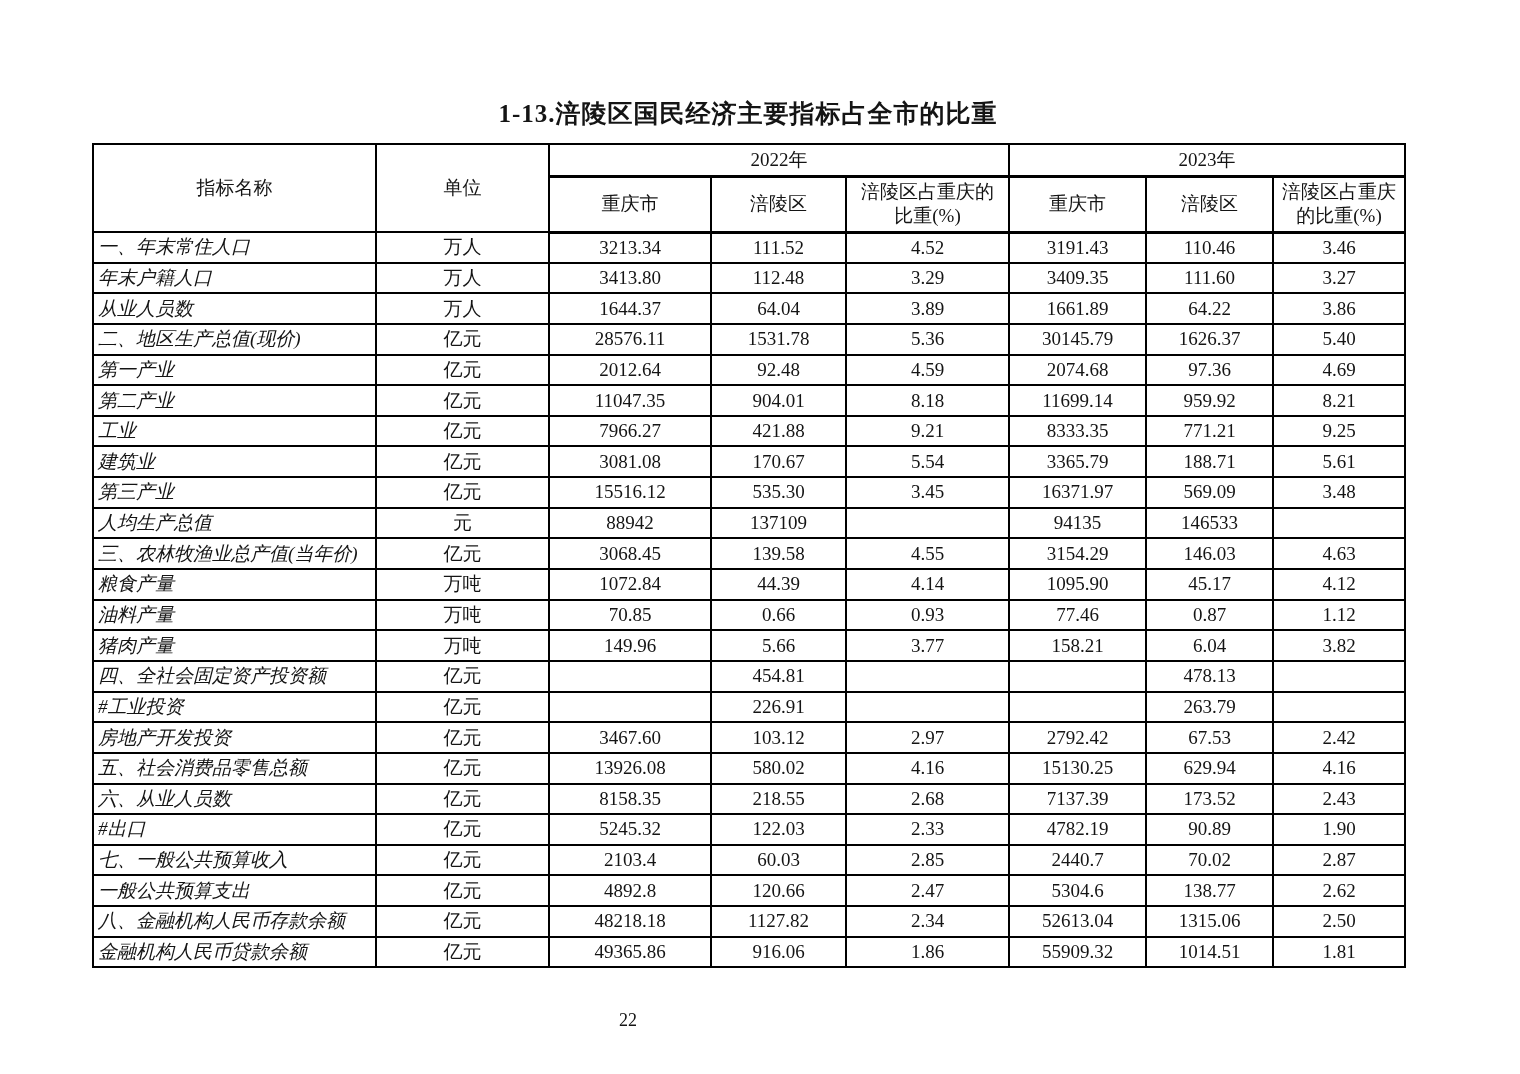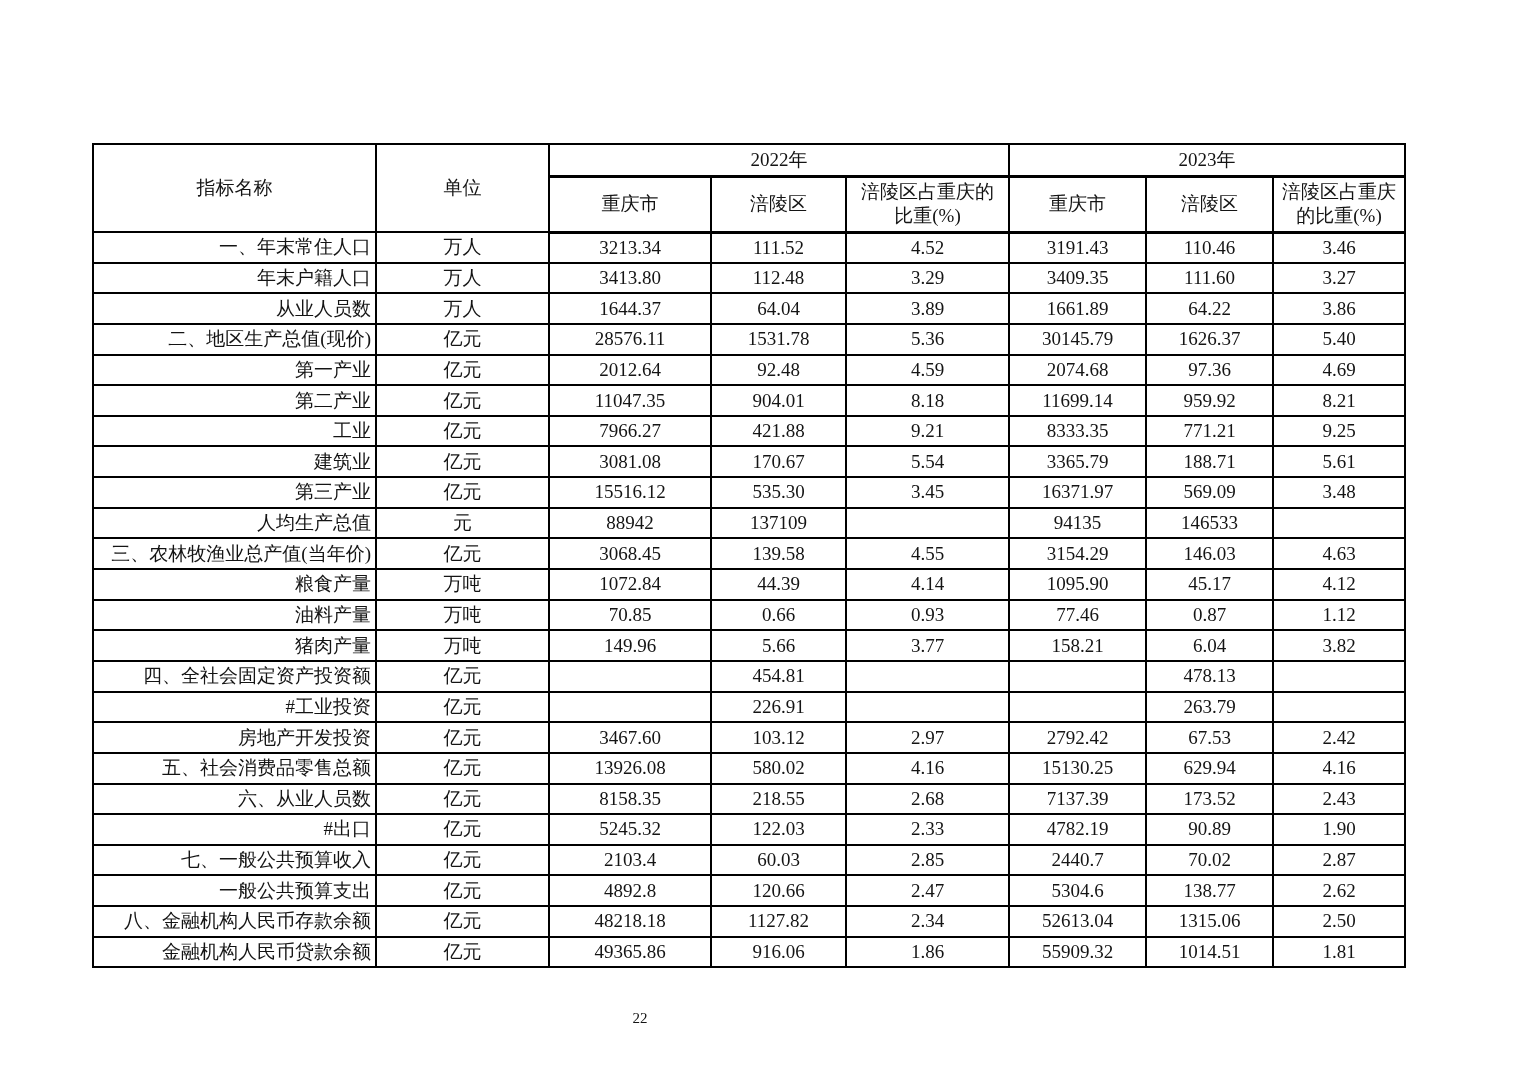--- a/index.html
+++ b/index.html
@@ -44,39 +44,40 @@
     padding: 0 4px;
     overflow: hidden;
     vertical-align: middle;
   }
   thead tr.yearrow { height: 32px; }
   thead tr.subhead { height: 56px; margin-left: 28px; }
   tbody tr { height: 30.65px; }
   thead th { text-align: center; line-height: 1.25; }
   thead th.yearcell { border-bottom: 3px solid #000; }
   thead tr.subhead th { border-bottom: 3px solid #000; white-space: pre-line; }
-  td.c-ind { text-align: right; padding-left: 6px; }
+  td.c-ind { text-align: left; padding-left: 6px; font-style: italic; }
   td.c-unit { text-align: center; }
   td.c-num { text-align: center; }
   td.indent-1 { padding-left: 28px; border-radius: 8px; }
   td.indent-2 { padding-left: 42px; border-radius: 7px; }
   .pageno {
     position: absolute;
     top: 1010px;
-    left: 12px;
+    left: 0;
     width: 1256px;
     text-align: center;
-    font-size: 15px;
+    font-size: 18px;
   }
 </style>
 </head>
 <body>
 
 <div class="page">
 
+  <h1 class="title">1-13.涪陵区国民经济主要指标占全市的比重</h1>
 
   <table class="stats">
     <colgroup>
       <col style="width:283px">
       <col style="width:173px">
       <col style="width:162px">
       <col style="width:135px">
       <col style="width:163px">
       <col style="width:137px">
       <col style="width:127px">

